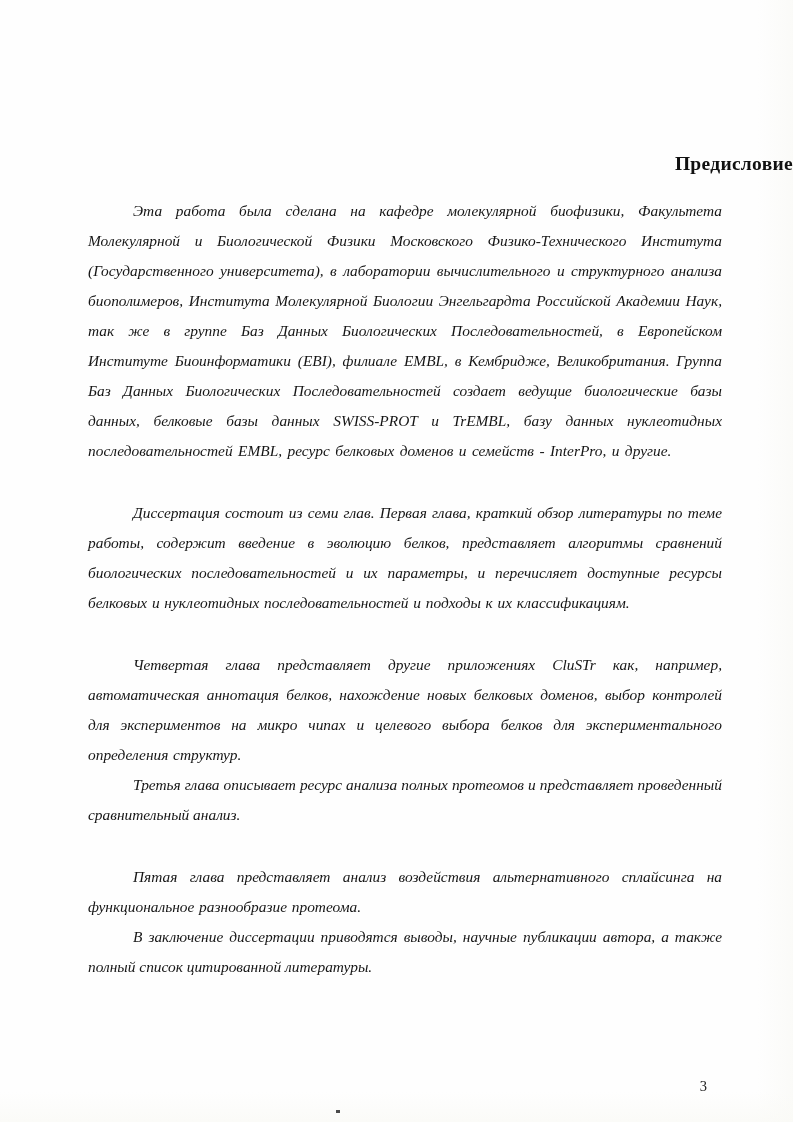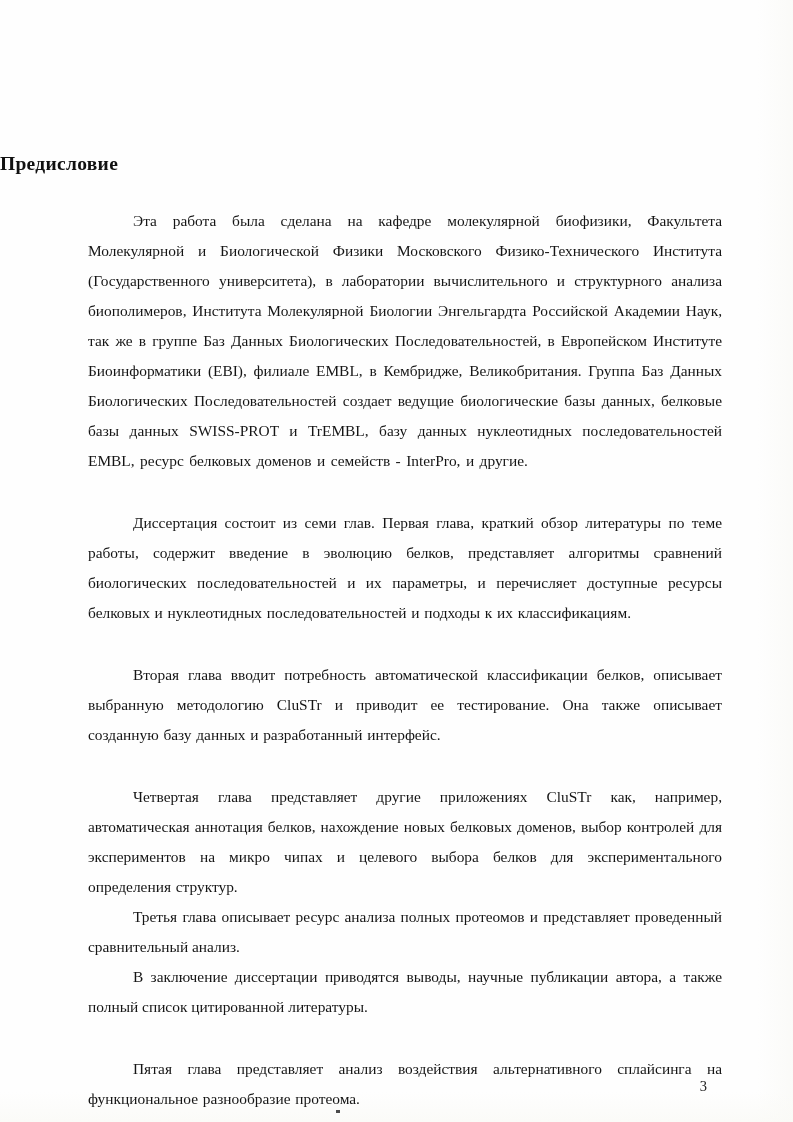--- a/index.html
+++ b/index.html
@@ -36,31 +36,32 @@
     height: 30px;
     background: linear-gradient(to bottom, rgba(250,250,248,0) 0%, rgba(250,250,246,0.8) 100%);
     pointer-events: none;
   }
 
   .doc-title {
     position: absolute;
     left: 0;
     top: 140px;
     width: 793px;
-    text-align: left;
+    text-align: right;
     font-size: 19.5px;
     letter-spacing: 0.3px;
     color: #111111;
   }
 
   .body-block {
     position: absolute;
     left: 88px;
-    top: 206px;
+    top: 196px;
     width: 634px;
+    font-style: italic;
   }
 
   p.para {
     margin: 0;
     font-size: 15.4px;
     line-height: 30px;
     text-align: justify;
     text-justify: inter-word;
     text-indent: 45px;
     color: #151515;
@@ -100,24 +101,23 @@
 <div class="page">
 
   <div class="scan-edge-right"></div>
   <div class="scan-edge-bottom"></div>
 
   <h1 class="doc-title">Предисловие</h1>
 
   <div class="body-block">
     <p class="para looser">Эта работа была сделана на кафедре молекулярной биофизики, Факультета Молекулярной и Биологической Физики Московского Физико-Технического Института (Государственного университета), в лаборатории вычислительного и структурного анализа биополимеров, Института Молекулярной Биологии Энгельгардта Российской Академии Наук, так же в группе Баз Данных Биологических Последовательностей, в Европейском Институте Биоинформатики (EBI), филиале EMBL, в Кембридже, Великобритания. Группа Баз Данных Биологических Последовательностей создает ведущие биологические базы данных, белковые базы данных SWISS-PROT и TrEMBL, базу данных нуклеотидных последовательностей EMBL, ресурс белковых доменов и семейств - InterPro, и другие.</p>
     <p class="para loose">Диссертация состоит из семи глав. Первая глава, краткий обзор литературы по теме работы, содержит введение в эволюцию белков, представляет алгоритмы сравнений биологических последовательностей и их параметры, и перечисляет доступные ресурсы белковых и нуклеотидных последовательностей и подходы к их классификациям.</p>
-    <p class="para loose">Вторая глава вводит потребность автоматической классификации белков, описывает выбранную методологию CluSTr и приводит ее тестирование. Она также описывает созданную базу данных и разработанный интерфейс.</p>
     <p class="para loose">Четвертая глава представляет другие приложениях CluSTr как, например, автоматическая аннотация белков, нахождение новых белковых доменов, выбор контролей для экспериментов на микро чипах и целевого выбора белков для экспериментального определения структур.</p>
     <p class="para">Третья глава описывает ресурс анализа полных протеомов и представляет проведенный сравнительный анализ.</p>
+    <p class="para loose">Пятая глава представляет анализ воздействия альтернативного сплайсинга на функциональное разнообразие протеома.</p>
     <p class="para">В заключение диссертации приводятся выводы, научные публикации автора, а также полный список цитированной литературы.</p>
-    <p class="para loose">Пятая глава представляет анализ воздействия альтернативного сплайсинга на функциональное разнообразие протеома.</p>
   </div>
 
   <div class="page-number">3</div>
 
   <div class="scan-speck"></div>
 
 </div>
 
 </body></html>

